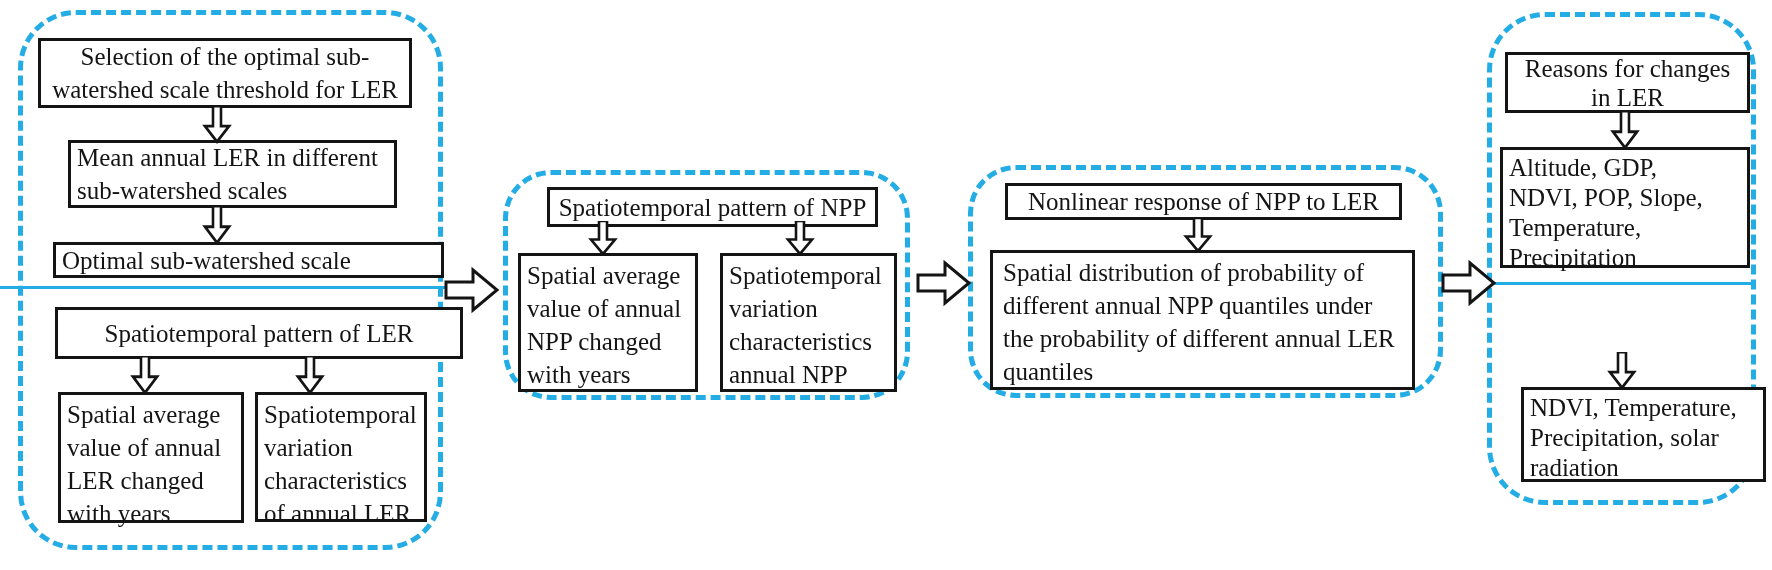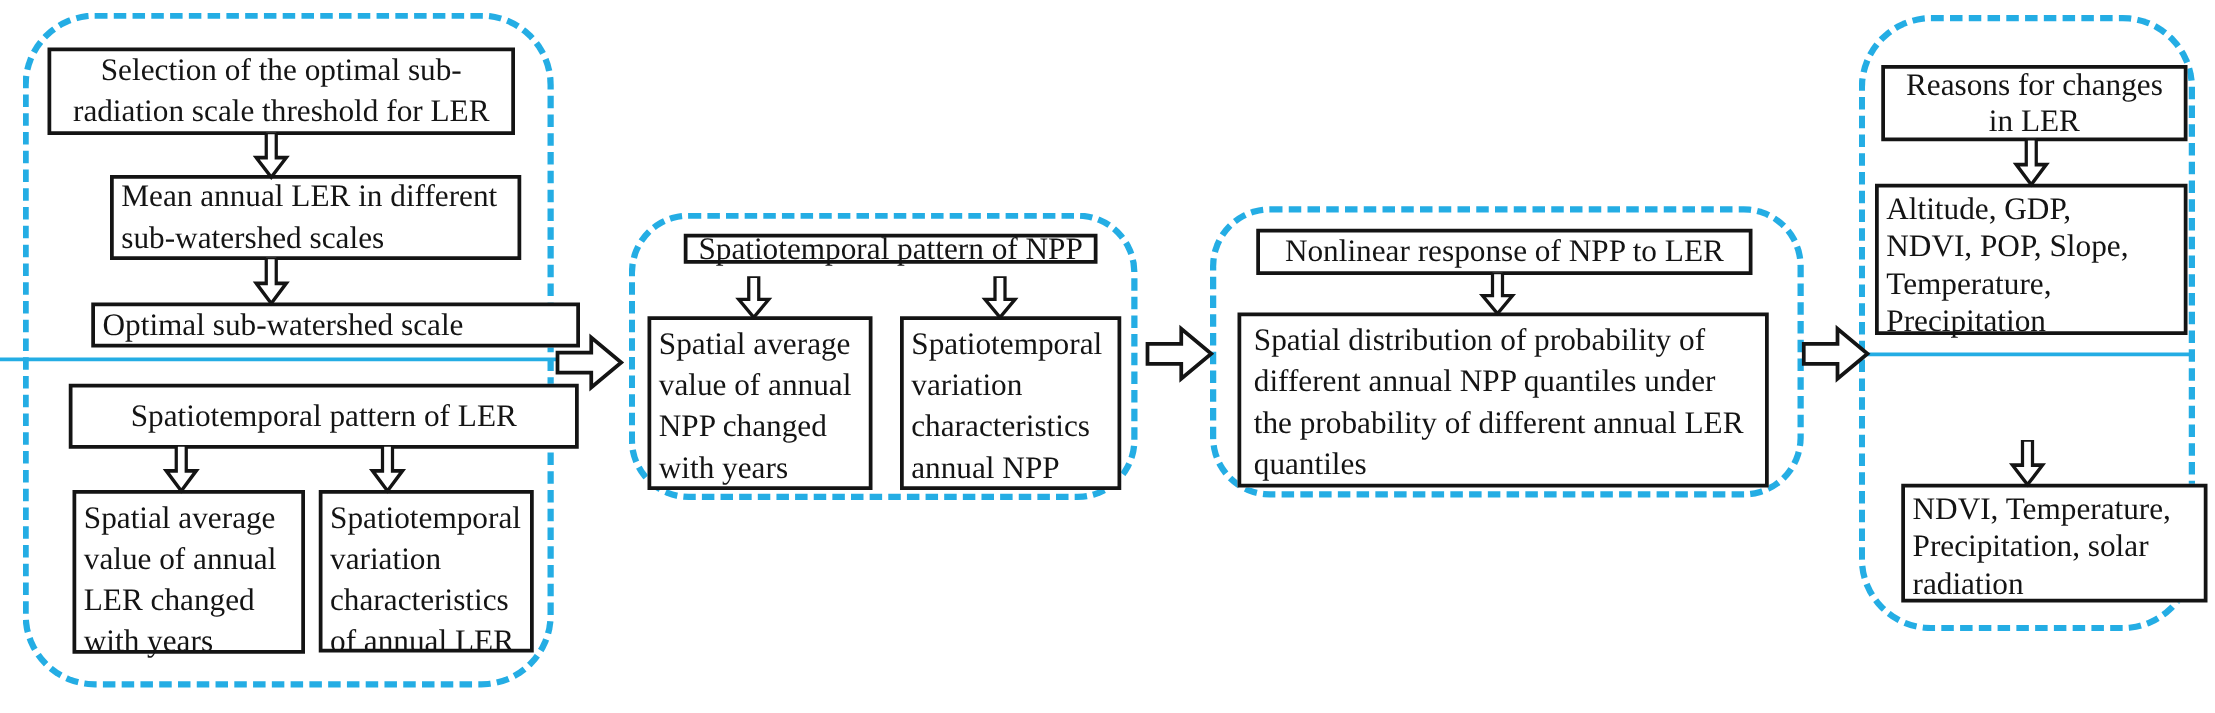--- a/index.html
+++ b/index.html
@@ -25,21 +25,21 @@
     border:3px solid #141414;
     background:#ffffff;
     font-size:25px;
     line-height:33px;
     white-space:pre-line;
     display:flex;
     align-items:center;
     z-index:3;
   }
   .center{justify-content:center;text-align:center;padding:0 4px;}
-  .left{justify-content:flex-start;text-align:left;padding:1px 6px;align-items:center;margin-left:20px;}
+  .left{justify-content:flex-start;text-align:left;padding:1px 6px;align-items:center;}
   .top-left{justify-content:flex-start;text-align:left;padding:3px 6px;align-items:flex-start;}
   .nowrap{white-space:nowrap;}
   .lh30{line-height:30px;}
   .lh28{line-height:29px;}
   .arrow{position:absolute;z-index:4;}
   .cyan-line{
     position:absolute;height:3px;background:#24ADE4;z-index:2;
   }
 </style>
 </head>
@@ -49,35 +49,35 @@
 
   <div class="panel rad55" style="left:18px;top:10px;width:425px;height:540px;"></div>
   <div class="panel rad45" style="left:503px;top:170px;width:407px;height:230px;"></div>
   <div class="panel rad45" style="left:968px;top:165px;width:475px;height:233px;"></div>
   <div class="panel rad55" style="left:1487px;top:12px;width:269px;height:493px;"></div>
 
   <div class="cyan-line" style="left:0;top:286px;width:447px;"></div>
   <div class="cyan-line" style="left:1489px;top:282px;width:267px;"></div>
 
   <div class="box center" style="left:38px;top:38px;width:374px;height:70px;">Selection of the optimal sub-
-radiation scale threshold for LER</div>
+watershed scale threshold for LER</div>
   <div class="box left" style="left:68px;top:140px;width:329px;height:68px;">Mean annual LER in different
 sub-watershed scales</div>
   <div class="box left nowrap" style="left:53px;top:242px;width:391px;height:36px;">Optimal sub-watershed scale</div>
   <div class="box center nowrap" style="left:55px;top:307px;width:408px;height:52px;">Spatiotemporal pattern of LER</div>
   <div class="box top-left" style="left:58px;top:392px;width:186px;height:131px;">Spatial average
 value of annual
 LER changed
 with years</div>
   <div class="box top-left" style="left:255px;top:392px;width:172px;height:130px;">Spatiotemporal
 variation
 characteristics
 of annual LER</div>
 
-  <div class="box center nowrap" style="left:547px;top:187px;width:331px;height:24px;">Spatiotemporal pattern of NPP</div>
+  <div class="box center nowrap" style="left:547px;top:187px;width:331px;height:40px;">Spatiotemporal pattern of NPP</div>
   <div class="box top-left" style="left:518px;top:253px;width:180px;height:139px;">Spatial average
 value of annual
 NPP changed
 with years</div>
   <div class="box top-left" style="left:720px;top:253px;width:177px;height:139px;">Spatiotemporal
 variation
 characteristics
 annual NPP</div>
 
   <div class="box center nowrap" style="left:988px;top:183px;width:397px;height:37px;margin-left:17px;">Nonlinear response of NPP to LER</div>

